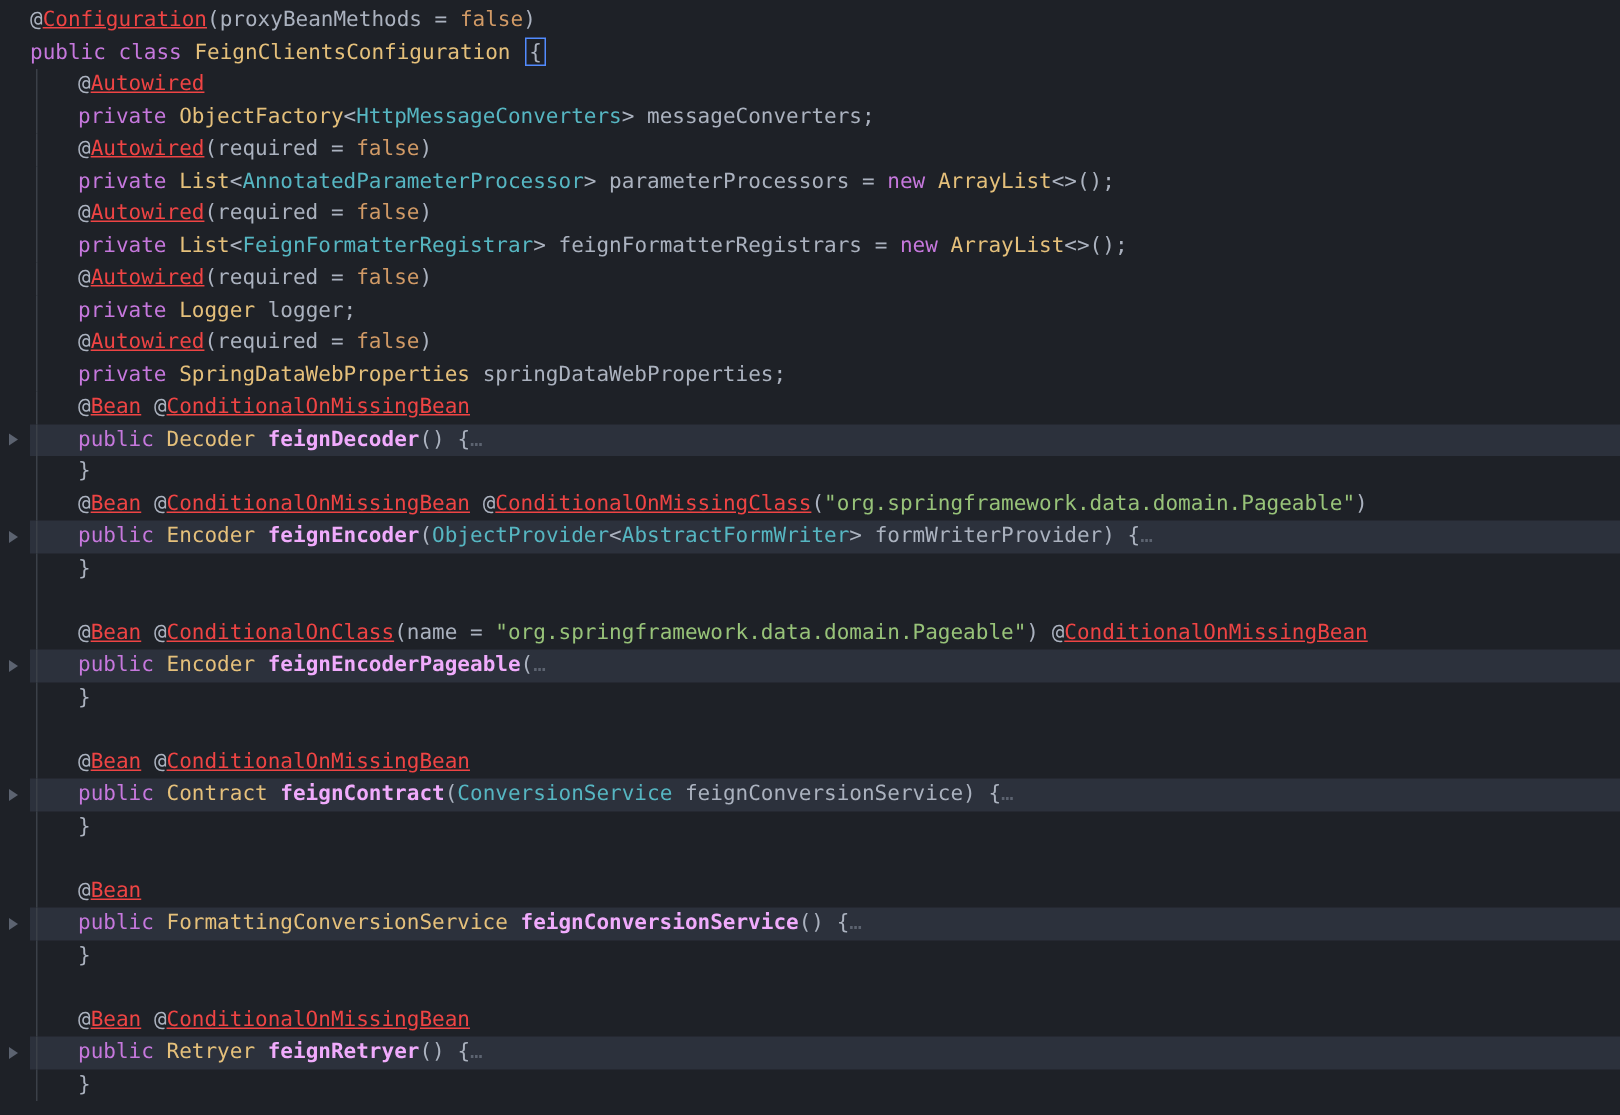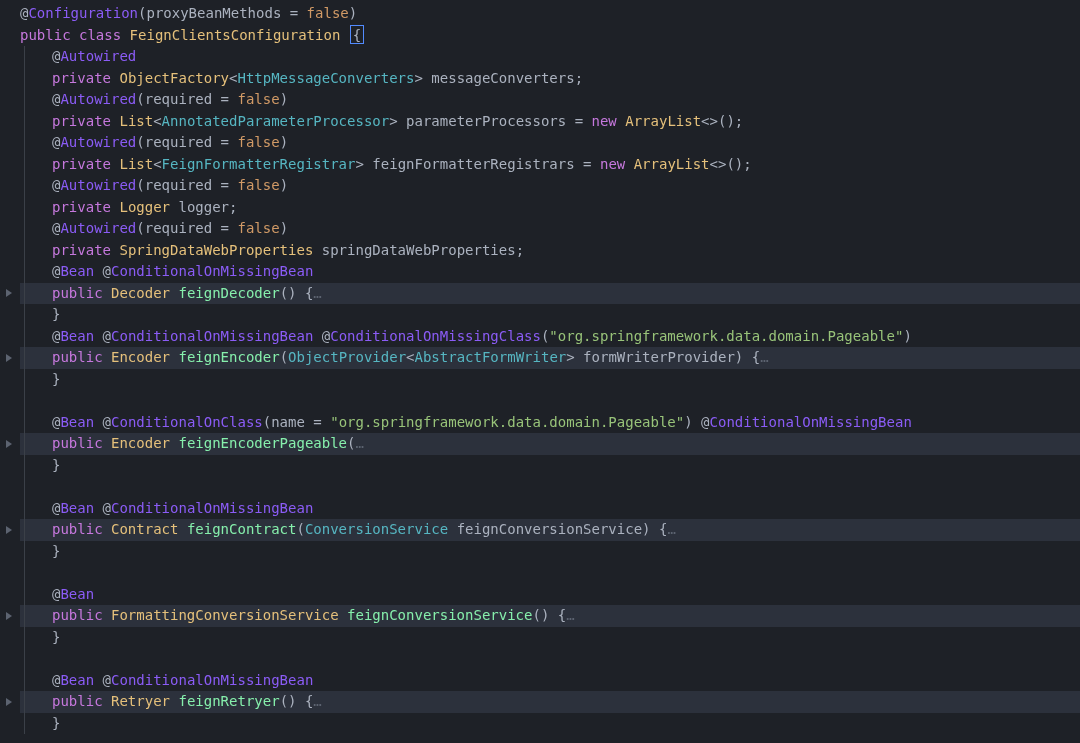--- a/index.html
+++ b/index.html
@@ -64,27 +64,27 @@
     background: #3b4048;
   }
 
   .line .content {
     position: relative;
     display: inline-block;
     padding-left: 0;
   }
 
   .tok { display:inline; }
-  .c-anno  { color: #8b5cf6; }   
+  .c-anno  { color: #ef4444; text-decoration: underline; }   
   .c-kw    { color: #c678dd; }   
   .c-at    { color: #abb2bf; }   
   .c-type  { color: #56b6c2; }   
   .c-type2 { color: #e5c07b; margin-top: 20px; }   
   .c-ident { color: #abb2bf; }
-  .c-method{ color: #86efac; }   
+  .c-method{ color: #f0abfc; font-weight: bold; }   
   .c-bool  { color: #d19a66; }   
   .c-str   { color: #98c379; }   
   .c-punc  { color: #abb2bf; }
   .c-ellip { color: #5c6370; }
 
   .cursor-box {
     display: inline-block;
     border: 1px solid #528bff;
     padding: 0 2px;
     margin-left: 1px;

